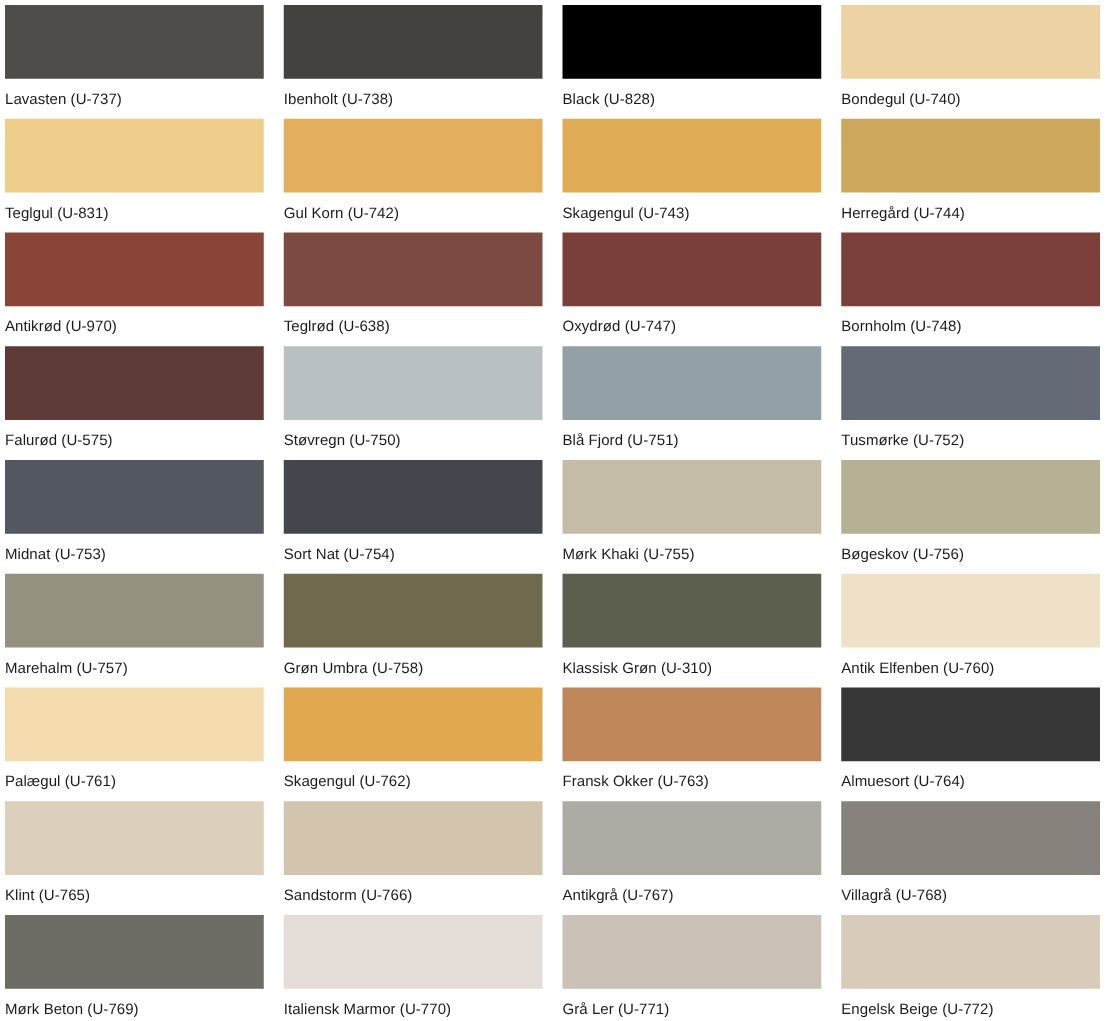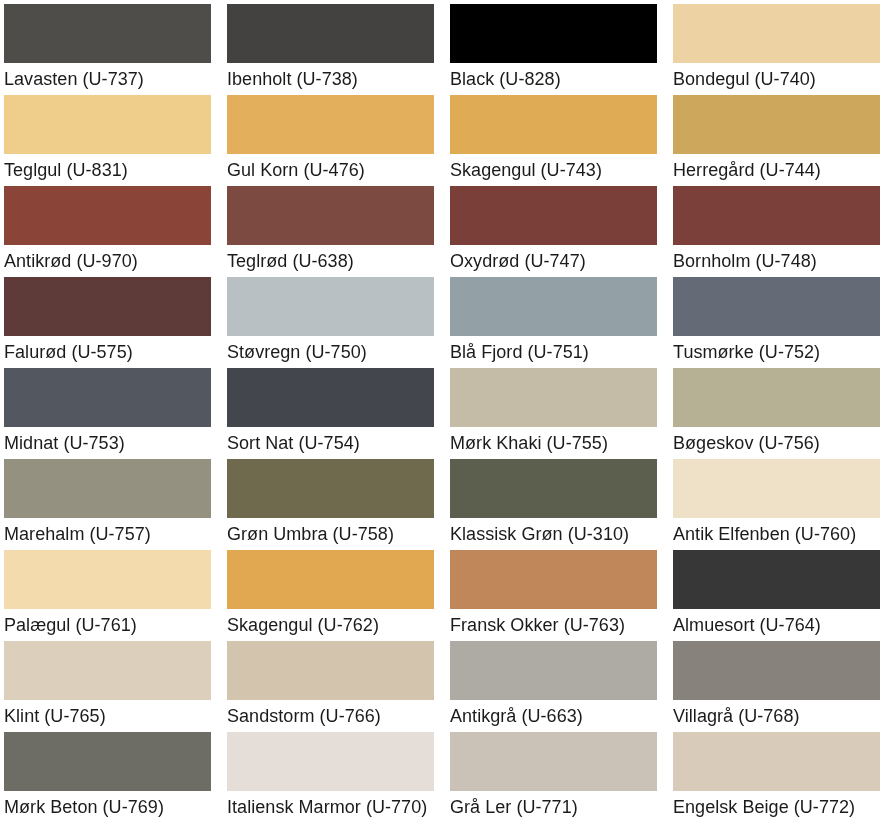--- a/index.html
+++ b/index.html
@@ -28,21 +28,21 @@
     display: flex;
     flex-direction: column;
     align-items: stretch;
   }
   .swatch-chip {
     width: 207px;
     height: 59px;
     flex: 0 0 59px;
   }
   .swatch-label {
-    font-size: 18px;
+    font-size: 12px;
     line-height: 32px;
     color: #1b1b1b;
     white-space: nowrap;
     letter-spacing: 0.05px;
     font-family: "Liberation Sans", sans-serif;
   }
 </style>
 </head>
 <body>
 
@@ -62,21 +62,21 @@
     <div class="swatch-cell">
       <div class="swatch-chip" style="background-color: rgb(237, 211, 164);"></div>
       <div class="swatch-label">Bondegul (U-740)</div>
     </div>
     <div class="swatch-cell">
       <div class="swatch-chip" style="background-color: rgb(239, 206, 139);"></div>
       <div class="swatch-label">Teglgul (U-831)</div>
     </div>
     <div class="swatch-cell">
       <div class="swatch-chip" style="background-color: rgb(227, 175, 92);"></div>
-      <div class="swatch-label">Gul Korn (U-476)</div>
+      <div class="swatch-label">Gul Korn (U-742)</div>
     </div>
     <div class="swatch-cell">
       <div class="swatch-chip" style="background-color: rgb(223, 171, 85);"></div>
       <div class="swatch-label">Skagengul (U-743)</div>
     </div>
     <div class="swatch-cell">
       <div class="swatch-chip" style="background-color: rgb(205, 167, 91);"></div>
       <div class="swatch-label">Herregård (U-744)</div>
     </div>
     <div class="swatch-cell">
@@ -162,21 +162,21 @@
     <div class="swatch-cell">
       <div class="swatch-chip" style="background-color: rgb(220, 208, 189);"></div>
       <div class="swatch-label">Klint (U-765)</div>
     </div>
     <div class="swatch-cell">
       <div class="swatch-chip" style="background-color: rgb(211, 196, 174);"></div>
       <div class="swatch-label">Sandstorm (U-766)</div>
     </div>
     <div class="swatch-cell">
       <div class="swatch-chip" style="background-color: rgb(174, 171, 165);"></div>
-      <div class="swatch-label">Antikgrå (U-663)</div>
+      <div class="swatch-label">Antikgrå (U-767)</div>
     </div>
     <div class="swatch-cell">
       <div class="swatch-chip" style="background-color: rgb(135, 130, 124);"></div>
       <div class="swatch-label">Villagrå (U-768)</div>
     </div>
     <div class="swatch-cell">
       <div class="swatch-chip" style="background-color: rgb(109, 108, 101);"></div>
       <div class="swatch-label">Mørk Beton (U-769)</div>
     </div>
     <div class="swatch-cell">

